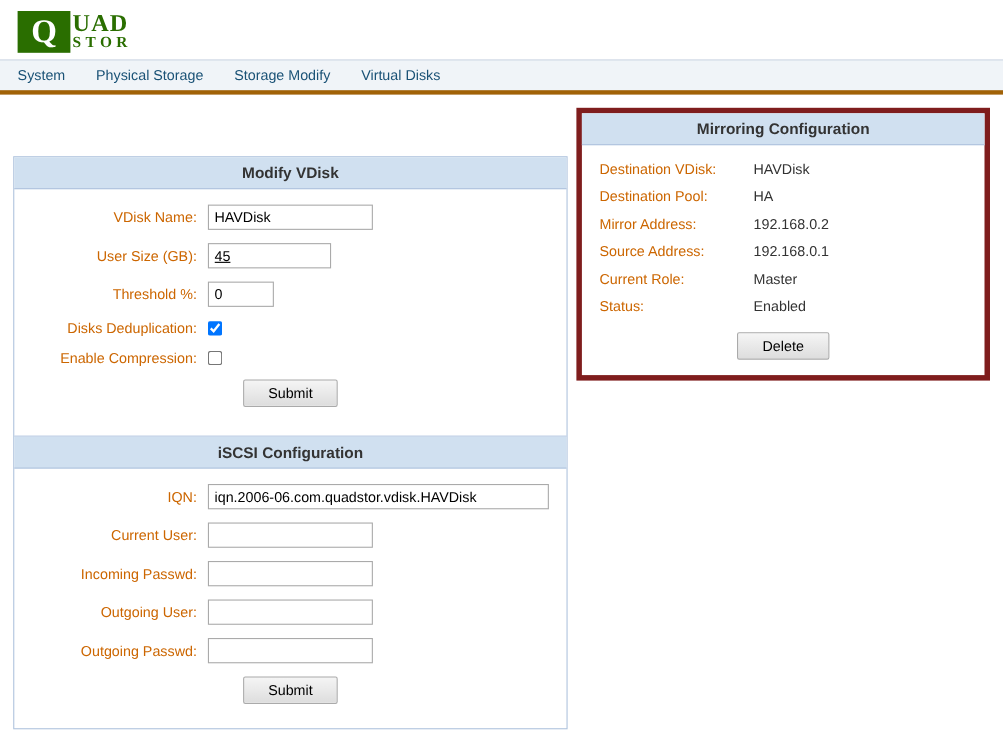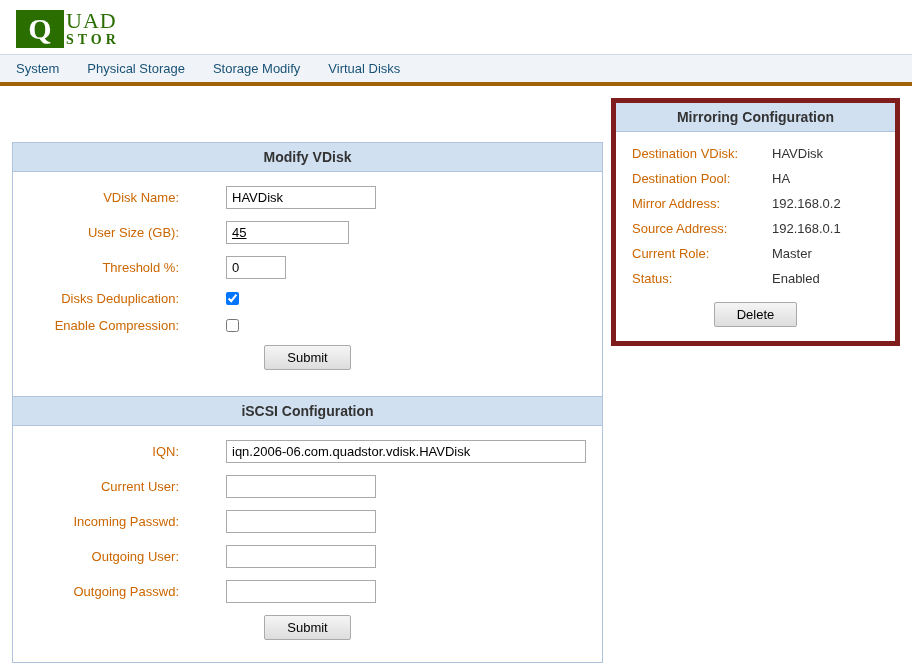--- a/index.html
+++ b/index.html
@@ -30,21 +30,21 @@
     .logo-q {
       color: #fff;
       font-size: 30px;
       font-weight: bold;
       font-family: Georgia, serif;
       line-height: 1;
     }
     .logo-text {
       color: #2a6e00;
       font-size: 22px;
-      font-weight: normal;
+      font-weight: bold;
       font-family: Georgia, serif;
       letter-spacing: 1px;
       line-height: 1;
     }
     .logo-stor {
       color: #2a6e00;
       font-size: 14px;
       font-weight: bold;
       font-family: Georgia, serif;
       letter-spacing: 4px;
@@ -102,39 +102,38 @@
 
     .panel-body {
       padding: 14px 16px;
     }
 
     
     .form-row {
       display: flex;
       align-items: center;
       margin-bottom: 12px;
-      gap: 37px;
     }
     .form-label {
       color: #cc6600;
       min-width: 160px;
       text-align: right;
       padding-right: 10px;
       font-size: 13px;
     }
     .form-input {
       border: 1px solid #aaa;
       padding: 3px 5px;
       font-size: 13px;
       background: #fff;
     }
     .form-input-wide { width: 150px; }
-    .form-input-medium { width: 123px; text-decoration: underline; }
+    .form-input-medium { width: 112px; text-decoration: underline; }
     .form-input-small { width: 60px; }
-    .form-input-full { width: 360px; }
+    .form-input-full { width: 310px; }
 
     
     .submit-row {
       text-align: center;
       margin-top: 6px;
       margin-bottom: 8px;
     }
     .btn {
       background: linear-gradient(to bottom, #f5f5f5, #ddd);
       border: 1px solid #aaa;

